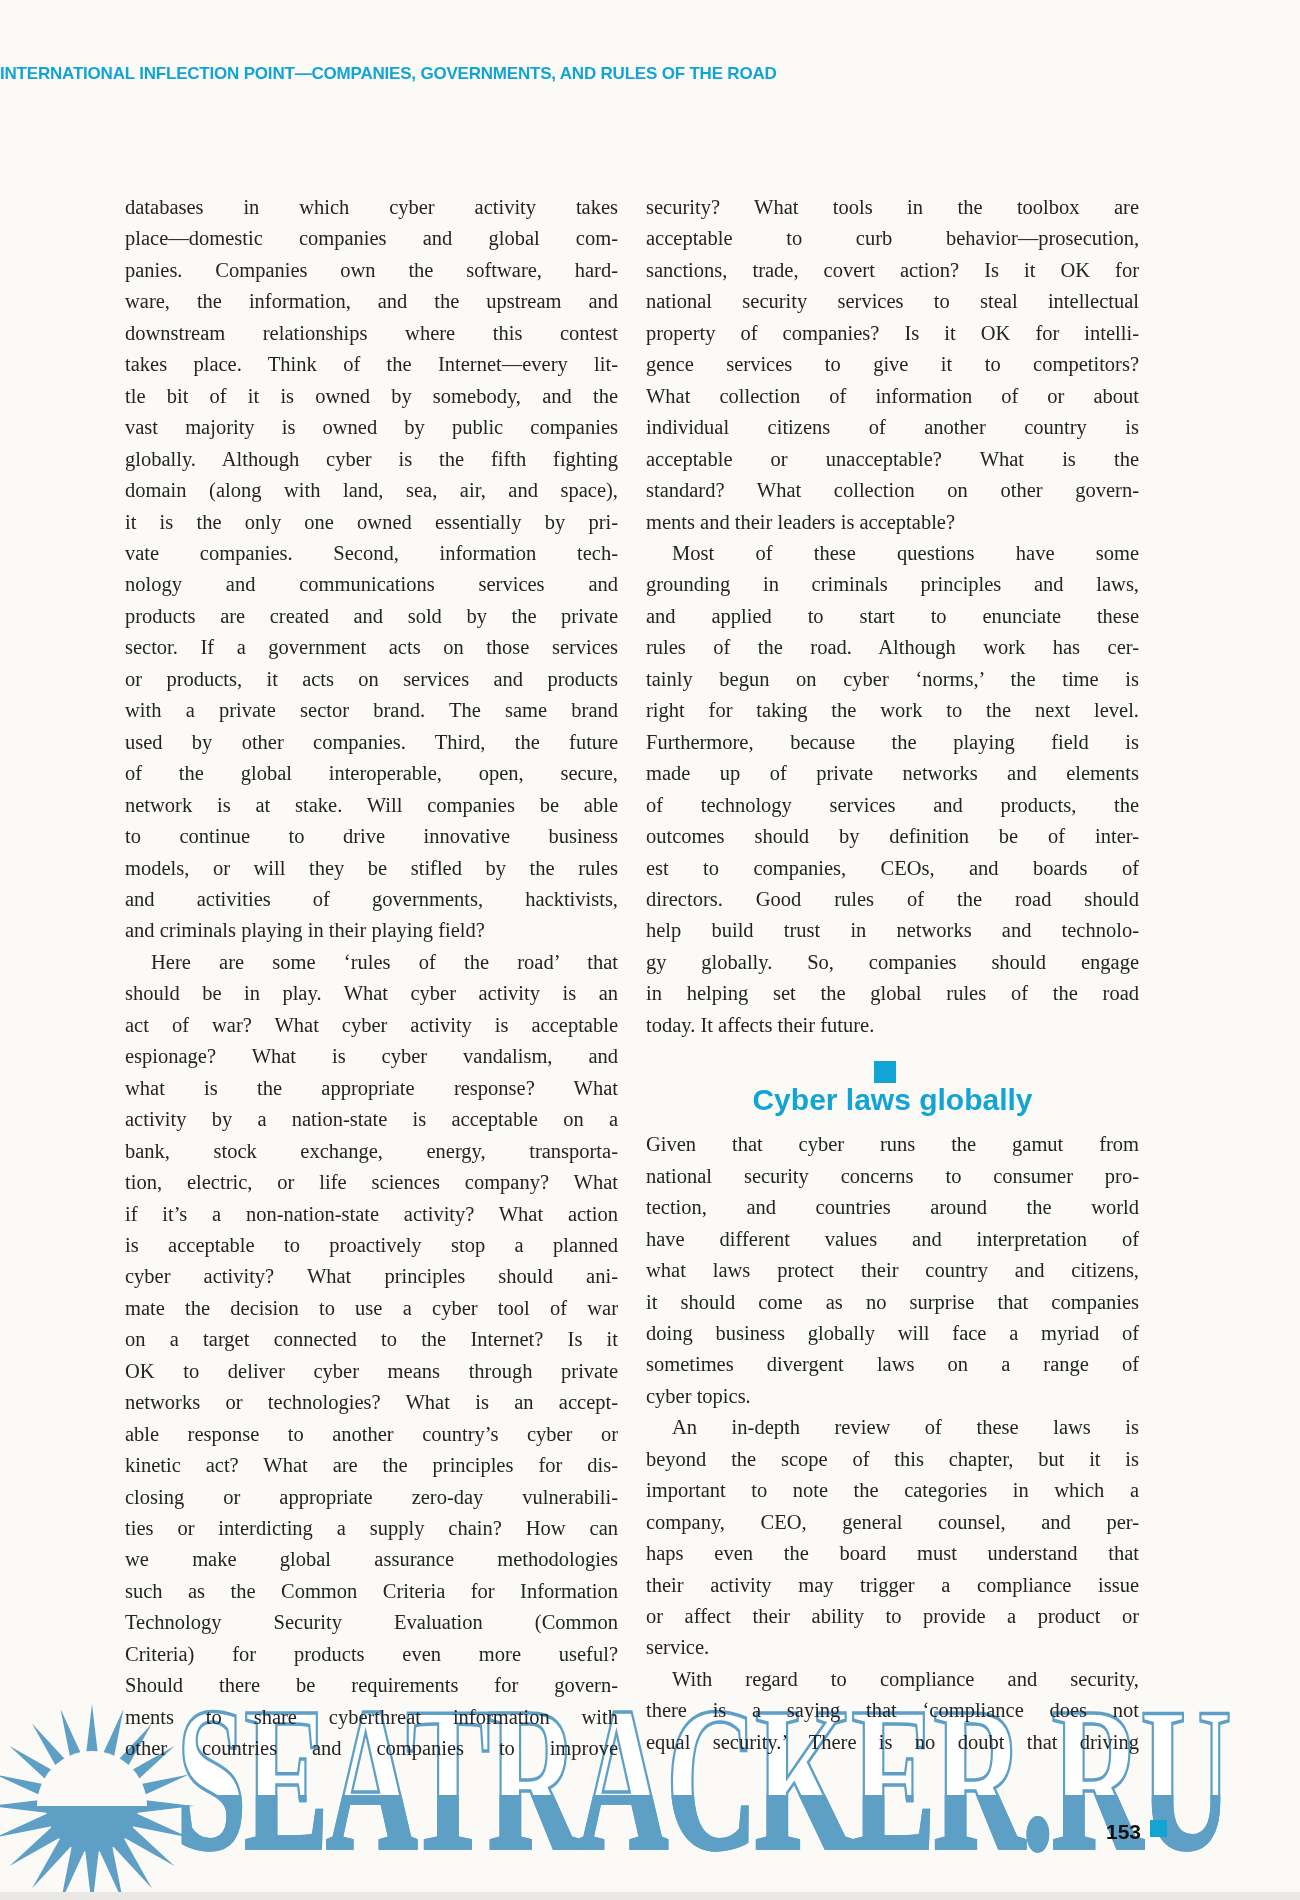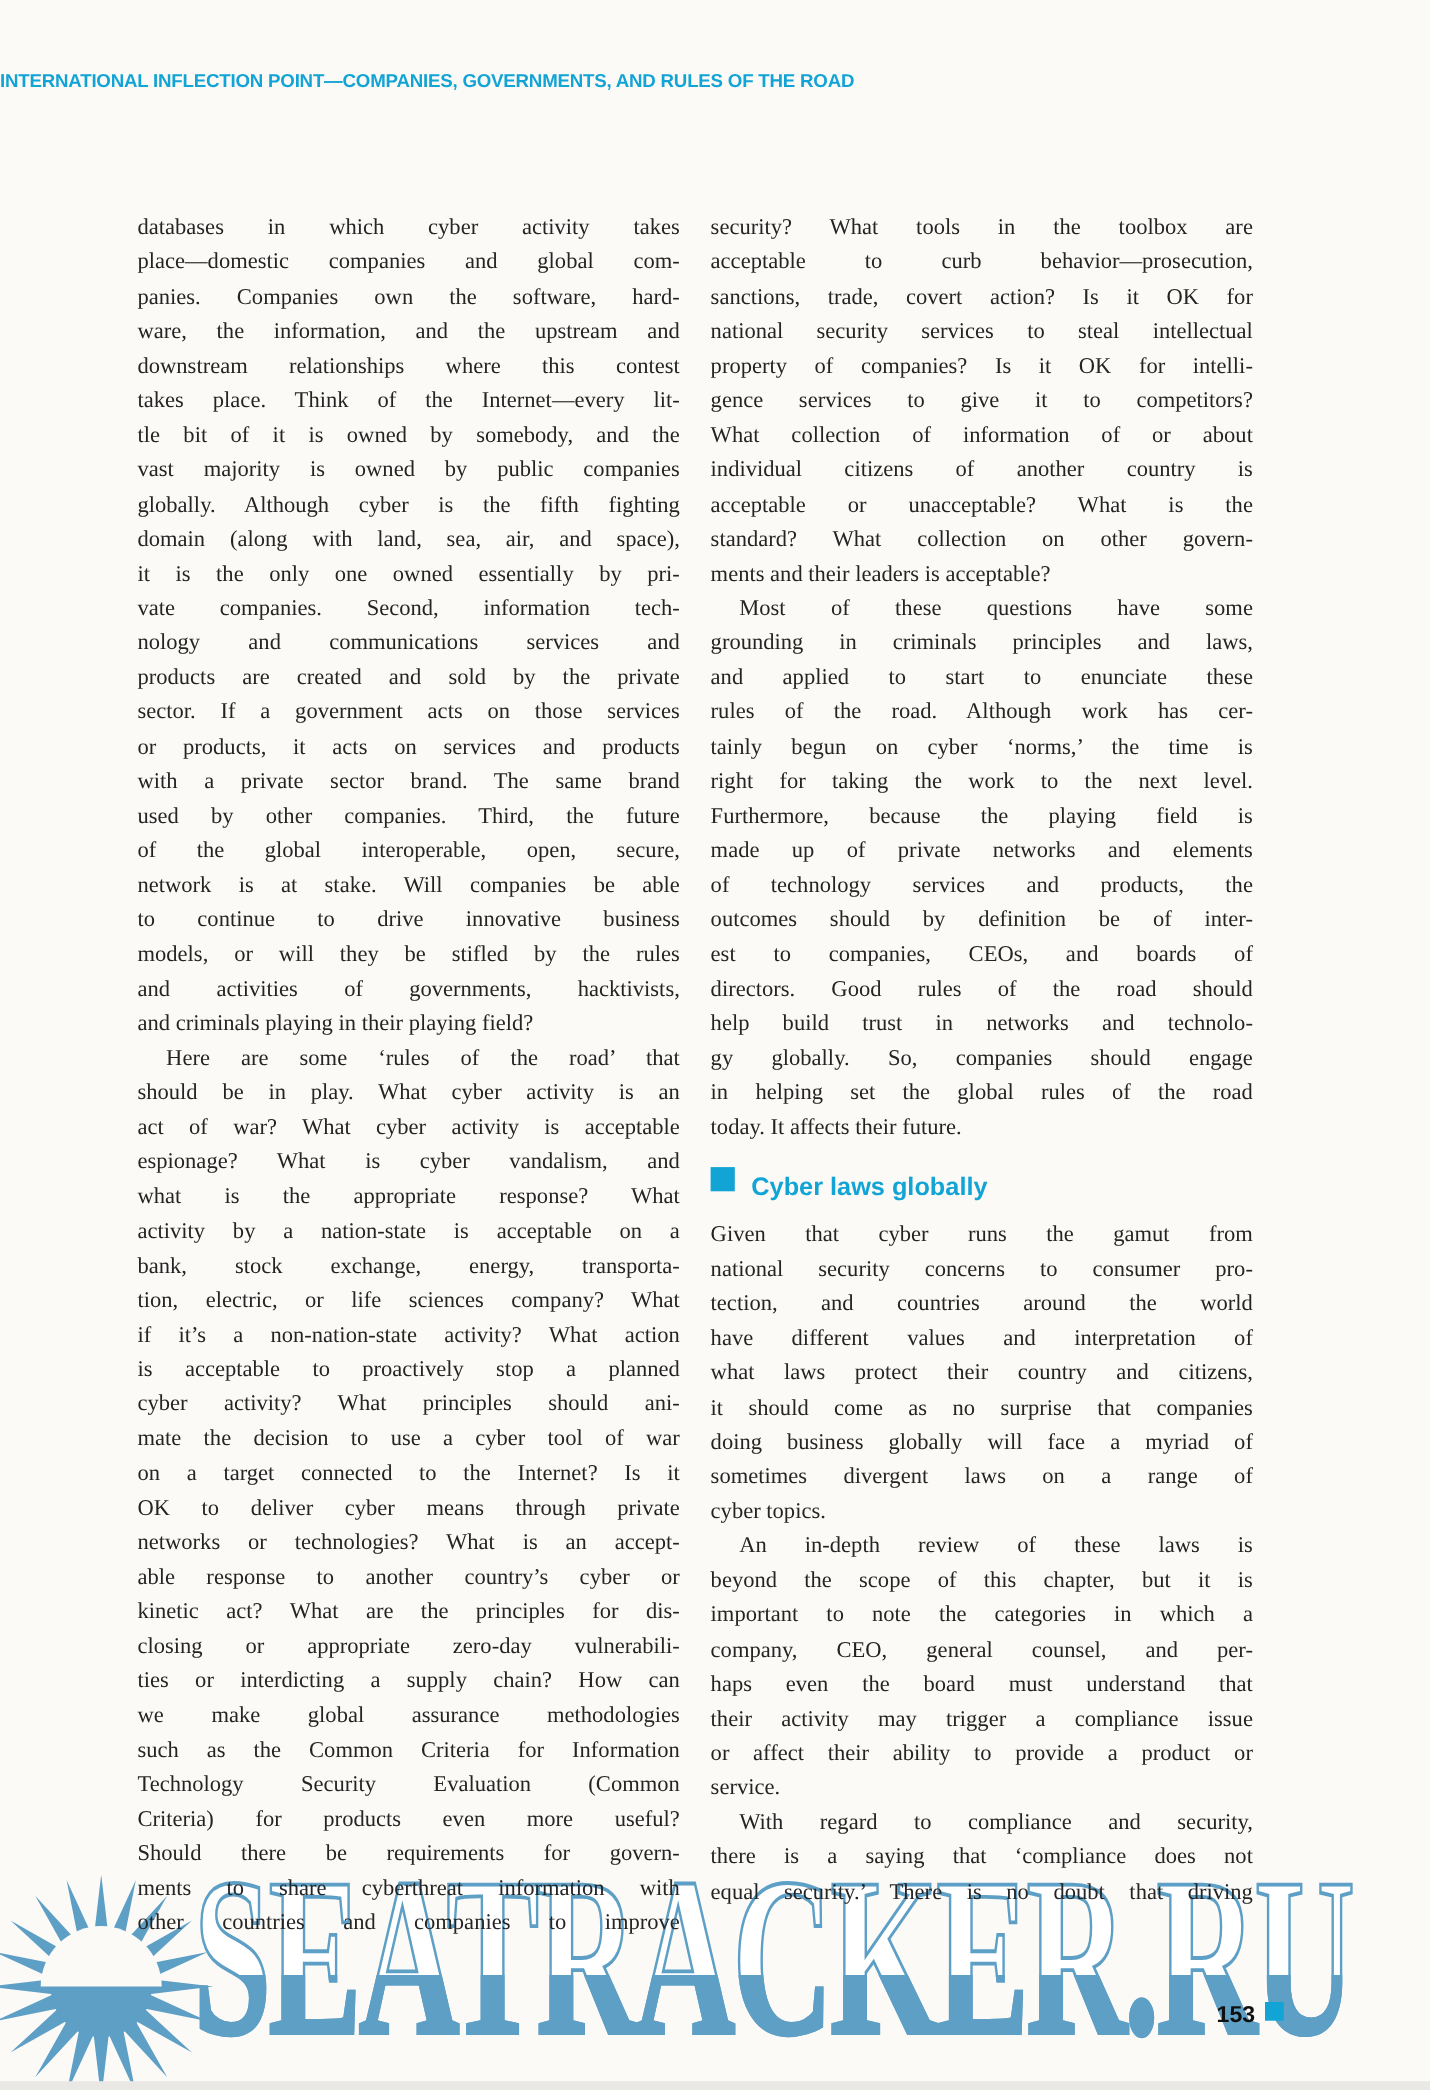--- a/index.html
+++ b/index.html
@@ -19,22 +19,22 @@
     display:flex;gap:28px;z-index:2;
   }
   .col{width:493px;color:var(--ink,#242424);
     font-size:20.5px;line-height:31.45px;}
   .ln{text-align:justify;text-align-last:justify;}
   .ln.nj{text-align-last:left;}
   .ln.ind{text-indent:26px;}
   .section-heading{
     margin-top:20px;margin-bottom:12px;line-height:34px;
     font-family:"Liberation Sans",sans-serif;font-weight:bold;
-    font-size:23px;color:var(--accent,#12a4d5);
-    display:flex;align-items:flex-start;
+    font-size:30px;color:var(--accent,#12a4d5);
+    display:flex;align-items:center;flex-direction:column;
   }
   .bullet{
     width:22px;height:22px;background:var(--accent,#12a4d5);
     display:inline-block;margin-right:15px;flex:0 0 auto;
   }
   .watermark{position:absolute;left:16px;top:0;width:1300px;height:1900px;z-index:1;}
   .sun{position:absolute;left:-34px;top:1696px;}
   .wm-text{
     position:absolute;left:160px;top:1676px;
     font-family:"Liberation Serif",serif;font-weight:bold;

